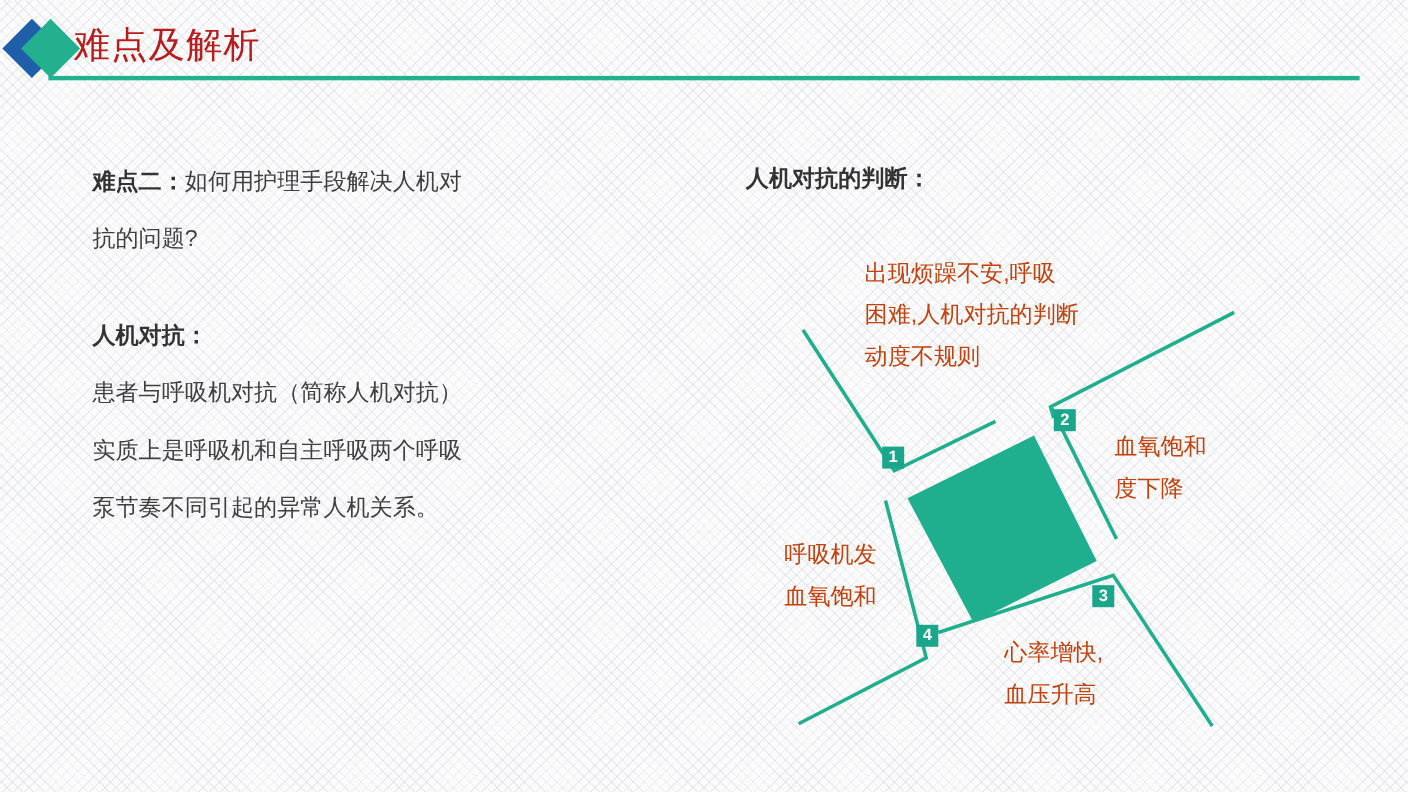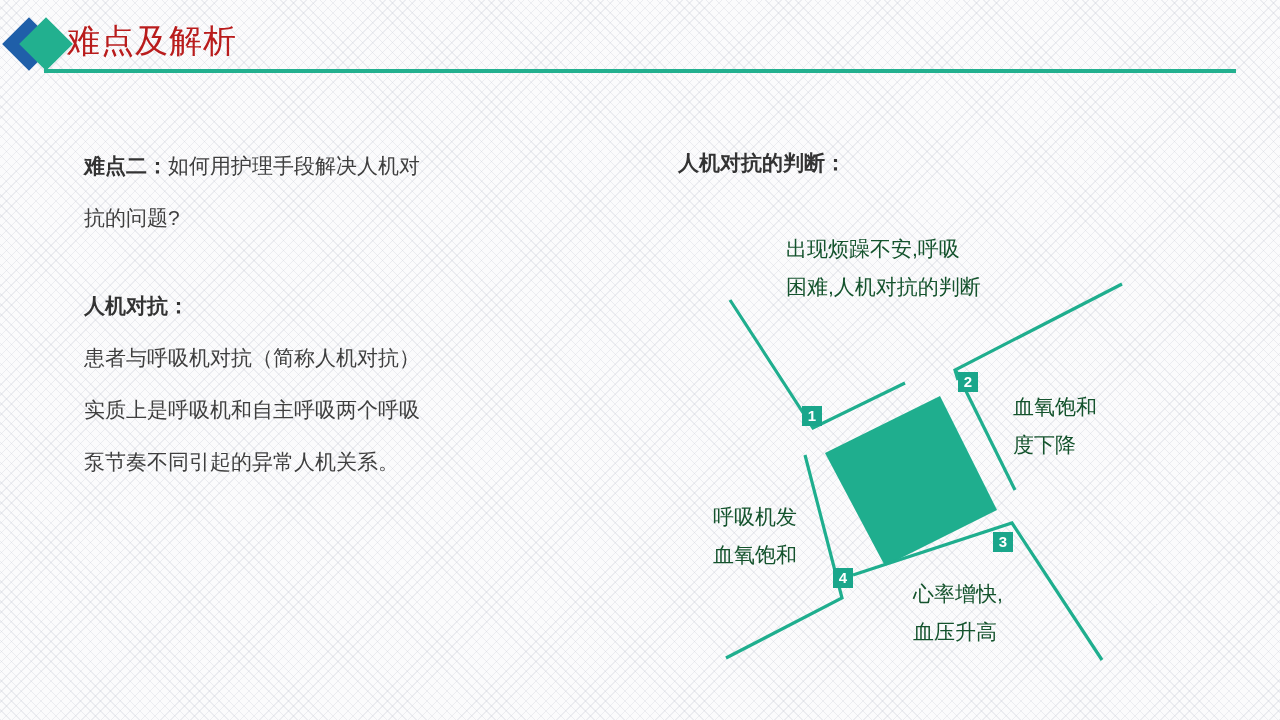--- a/index.html
+++ b/index.html
@@ -111,28 +111,28 @@
     left: 690px; top: 220px;
     width: 470px; height: 470px;
   }
   #diagram svg {
     position: absolute;
     left: 0; top: 0;
   }
   .dia-label {
     position: absolute;
     font-size: 21px;
-    color: #14532d;
+    color: #c2410c;
     line-height: 38px;
     white-space: nowrap;
   }
   #label-1 { left: 96px; top: 10px;  text-align: left; }
   #label-2 { left: 323px; top: 168px; text-align: left; }
   #label-3 { left: 223px; top: 355px; text-align: left; }
-  #label-4 { left: 23px; top: 278px; text-align: center; }
+  #label-4 { left: 23px; top: 266px; text-align: center; }
 
   .badge {
     position: absolute;
     width: 20px; height: 20px;
     background: #1aa68b;
     color: #ffffff;
     font-size: 15px;
     font-weight: bold;
     line-height: 20px;
     text-align: center;
@@ -191,20 +191,21 @@
       <polyline points="266,151 325,270" fill="none" stroke="#1fae8e" stroke-width="3.2"></polyline>
 
       <polyline points="163,355 322,303 412,440" fill="none" stroke="#1fae8e" stroke-width="3.2" stroke-linejoin="miter"></polyline>
 
       <polyline points="115,235 152,378 36,438" fill="none" stroke="#1fae8e" stroke-width="3.2" stroke-linejoin="miter"></polyline>
     </svg>
 
     <div class="dia-label" id="label-1">
       <div>出现烦躁不安,呼吸</div>
       <div>困难,人机对抗的判断</div>
+      <div>动度不规则</div>
     </div>
 
     <div class="dia-label" id="label-3">
       <div>心率增快,</div>
       <div>血压升高</div>
     </div>
 
     <div class="dia-label" id="label-2">
       <div>血氧饱和</div>
       <div>度下降</div>

